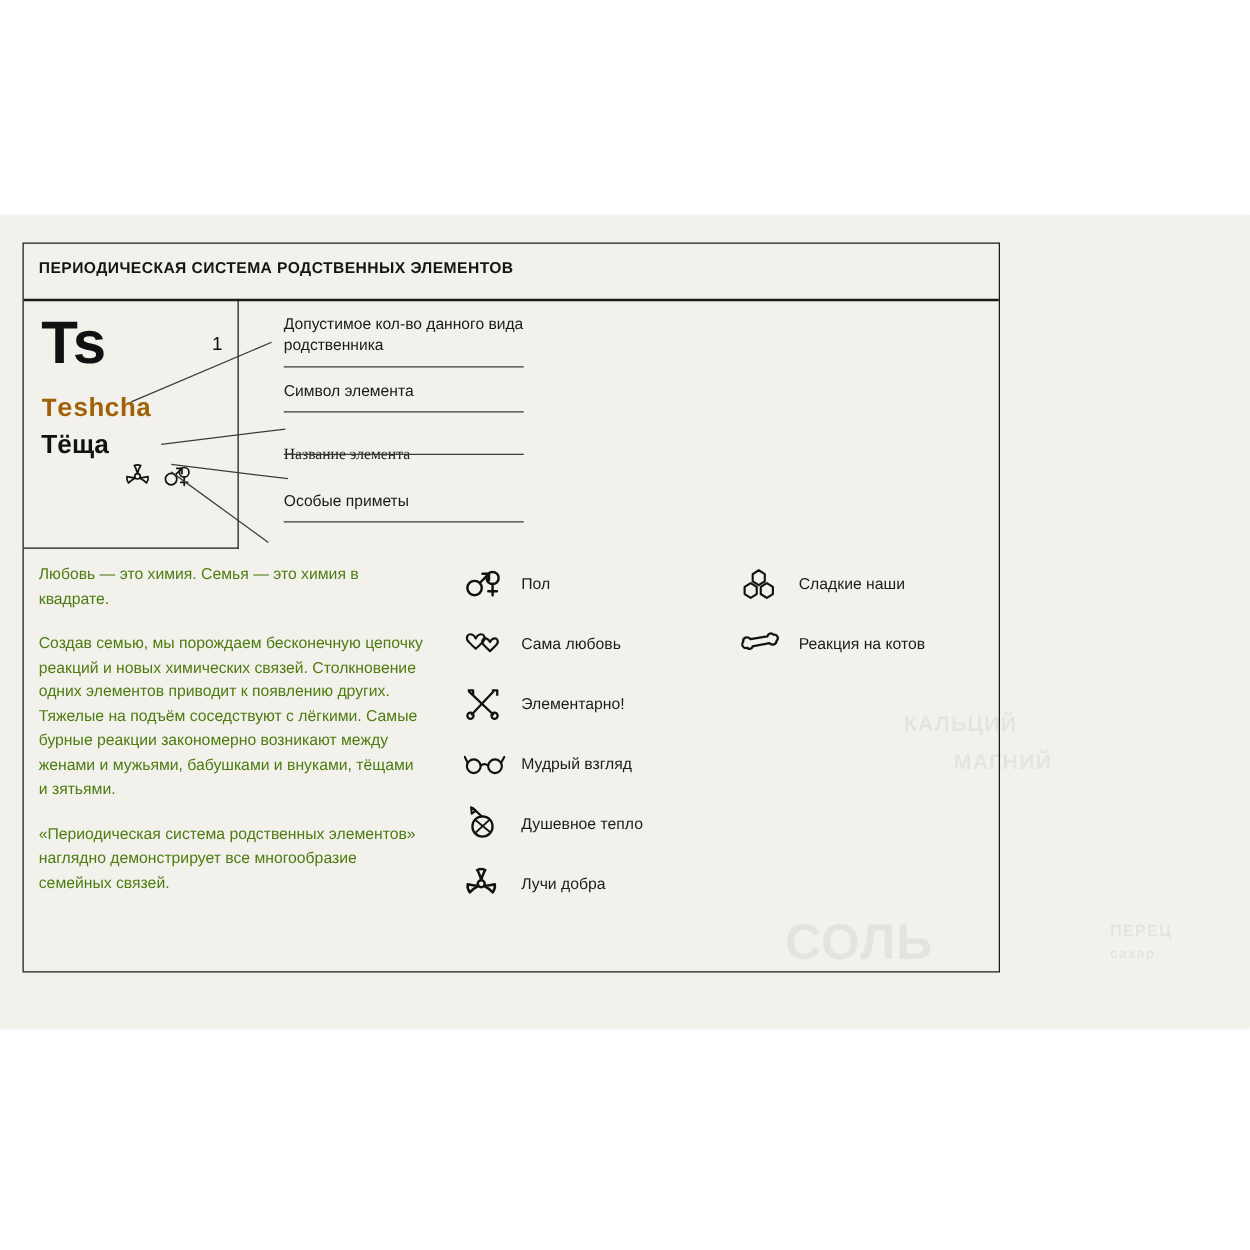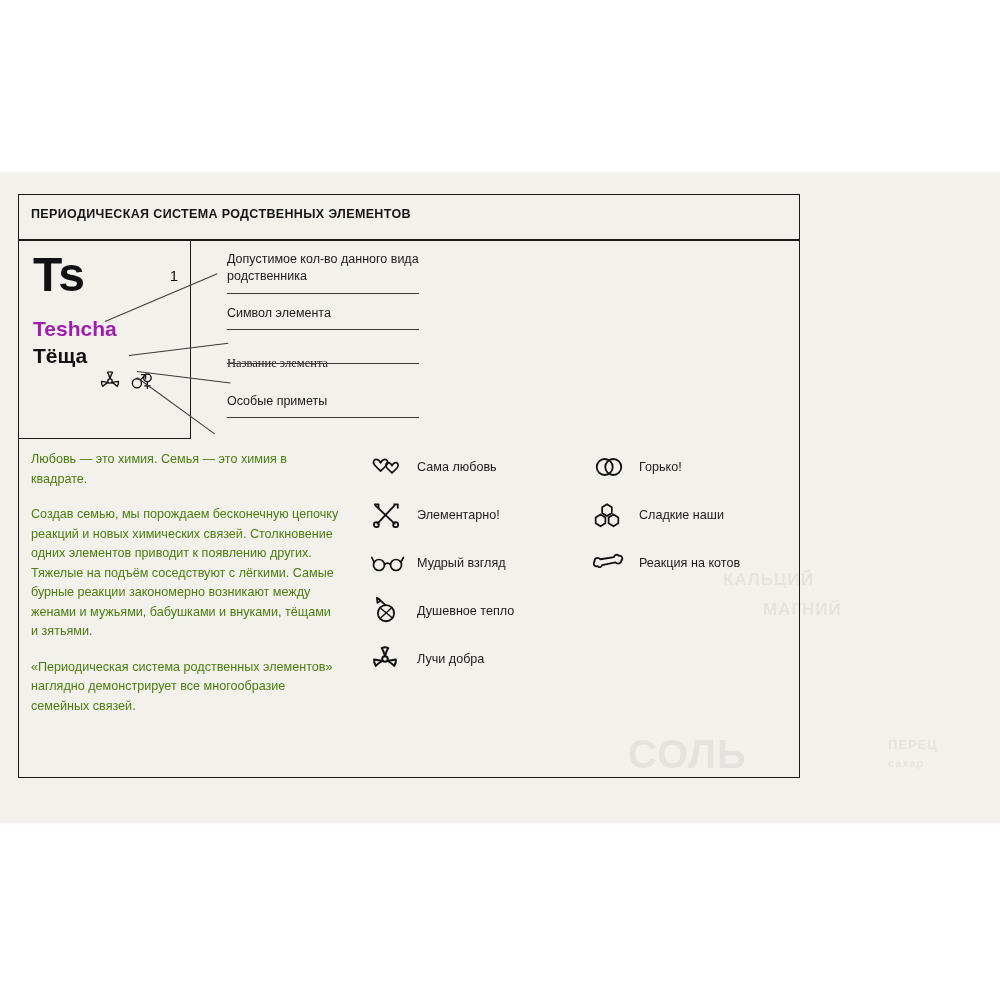--- a/index.html
+++ b/index.html
@@ -98,21 +98,22 @@
     top: 28px;
     font-size: 15px;
     color: #111;
   }
   .el-latin {
     position: absolute;
     left: 14px;
     top: 78px;
     font-size: 21px;
     font-weight: bold;
-    color: #a21caf;
+    color: #a16207;
+    font-family: Liberation Mono, monospace;
   }
   .el-name {
     position: absolute;
     left: 14px;
     top: 105px;
     font-size: 21px;
     font-weight: bold;
     color: #111;
   }
   .el-marks {
@@ -246,20 +247,32 @@
     <div class="body-col">
       <p>Любовь — это химия. Семья — это химия в квадрате.</p>
       <p>Создав семью, мы порождаем бесконечную цепочку реакций и новых химических связей. Столкновение одних элементов приводит к появлению других. Тяжелые на подъём соседствуют с лёгкими. Самые бурные реакции закономерно возникают между женами и мужьями, бабушками и внуками, тёщами и зятьями.</p>
       <p>«Периодическая система родственных элементов» наглядно демонстрирует все многообразие семейных связей.</p>
     </div>
 
     <div class="icons">
 
       <div class="icol">
 
+        <div class="irow">
+          <span class="ic">
+            <svg width="30" height="26" viewBox="0 0 26 22">
+              <circle cx="7.5" cy="14" r="5" fill="none" stroke="#111" stroke-width="1.7"></circle>
+              <path d="M11.3 10.3 L17.5 4" fill="none" stroke="#111" stroke-width="1.7"></path>
+              <path d="M13 4 L17.5 4 L17.5 8.5" fill="none" stroke="#111" stroke-width="1.7" stroke-linejoin="round" stroke-linecap="round"></path>
+              <circle cx="20" cy="7" r="4.2" fill="none" stroke="#111" stroke-width="1.7"></circle>
+              <path d="M20 11.2 L20 19 M17 16.2 L23 16.2" fill="none" stroke="#111" stroke-width="1.7" stroke-linecap="round"></path>
+            </svg>
+          </span>
+          <span class="ilab">Пол</span>
+        </div>
 
         <div class="irow">
           <span class="ic">
             <svg width="32" height="24" viewBox="0 0 32 24">
               <path d="M4 10.5 C1 7.5 3 3.5 6.5 4.6 C8 5 9 6.4 9.6 7.8 C10.2 6.4 11.2 5 12.7 4.6 C16.2 3.5 18.2 7.5 15.2 10.5 C13.3 12.6 11.2 14.6 9.6 16 C8 14.6 5.9 12.6 4 10.5 Z" fill="none" stroke="#111" stroke-width="1.7" stroke-linejoin="round"></path>
               <path d="M16 13 C13.4 10.4 15.2 6.9 18.3 7.9 C19.6 8.3 20.5 9.5 21 10.7 C21.5 9.5 22.4 8.3 23.7 7.9 C26.8 6.9 28.6 10.4 26 13 C24.3 14.8 22.4 16.6 21 17.9 C19.6 16.6 17.7 14.8 16 13 Z" fill="none" stroke="#111" stroke-width="1.7" stroke-linejoin="round"></path>
             </svg>
           </span>
           <span class="ilab">Сама любовь</span>
         </div>
@@ -315,29 +328,20 @@
           </span>
           <span class="ilab">Лучи добра</span>
         </div>
 
       </div>
 
       <div class="icol">
 
 
 
-        <div class="irow">
-          <span class="ic">
-            <svg width="32" height="22" viewBox="0 0 30 20">
-              <circle cx="11" cy="10" r="7.5" fill="none" stroke="#111" stroke-width="1.7"></circle>
-              <circle cx="19" cy="10" r="7.5" fill="none" stroke="#111" stroke-width="1.7"></circle>
-            </svg>
-          </span>
-          <span class="ilab">Горько!</span>
-        </div>
 
         <div class="irow">
           <span class="ic">
             <svg width="28" height="26" viewBox="0 0 26 24">
               <path d="M13 2 L17.5 4.8 L17.5 10.2 L13 13 L8.5 10.2 L8.5 4.8 Z" fill="none" stroke="#111" stroke-width="1.6" stroke-linejoin="round"></path>
               <path d="M7 11.5 L11.5 14.3 L11.5 19.7 L7 22.5 L2.5 19.7 L2.5 14.3 Z" fill="none" stroke="#111" stroke-width="1.6" stroke-linejoin="round"></path>
               <path d="M19 11.5 L23.5 14.3 L23.5 19.7 L19 22.5 L14.5 19.7 L14.5 14.3 Z" fill="none" stroke="#111" stroke-width="1.6" stroke-linejoin="round"></path>
             </svg>
           </span>
           <span class="ilab">Сладкие наши</span>

